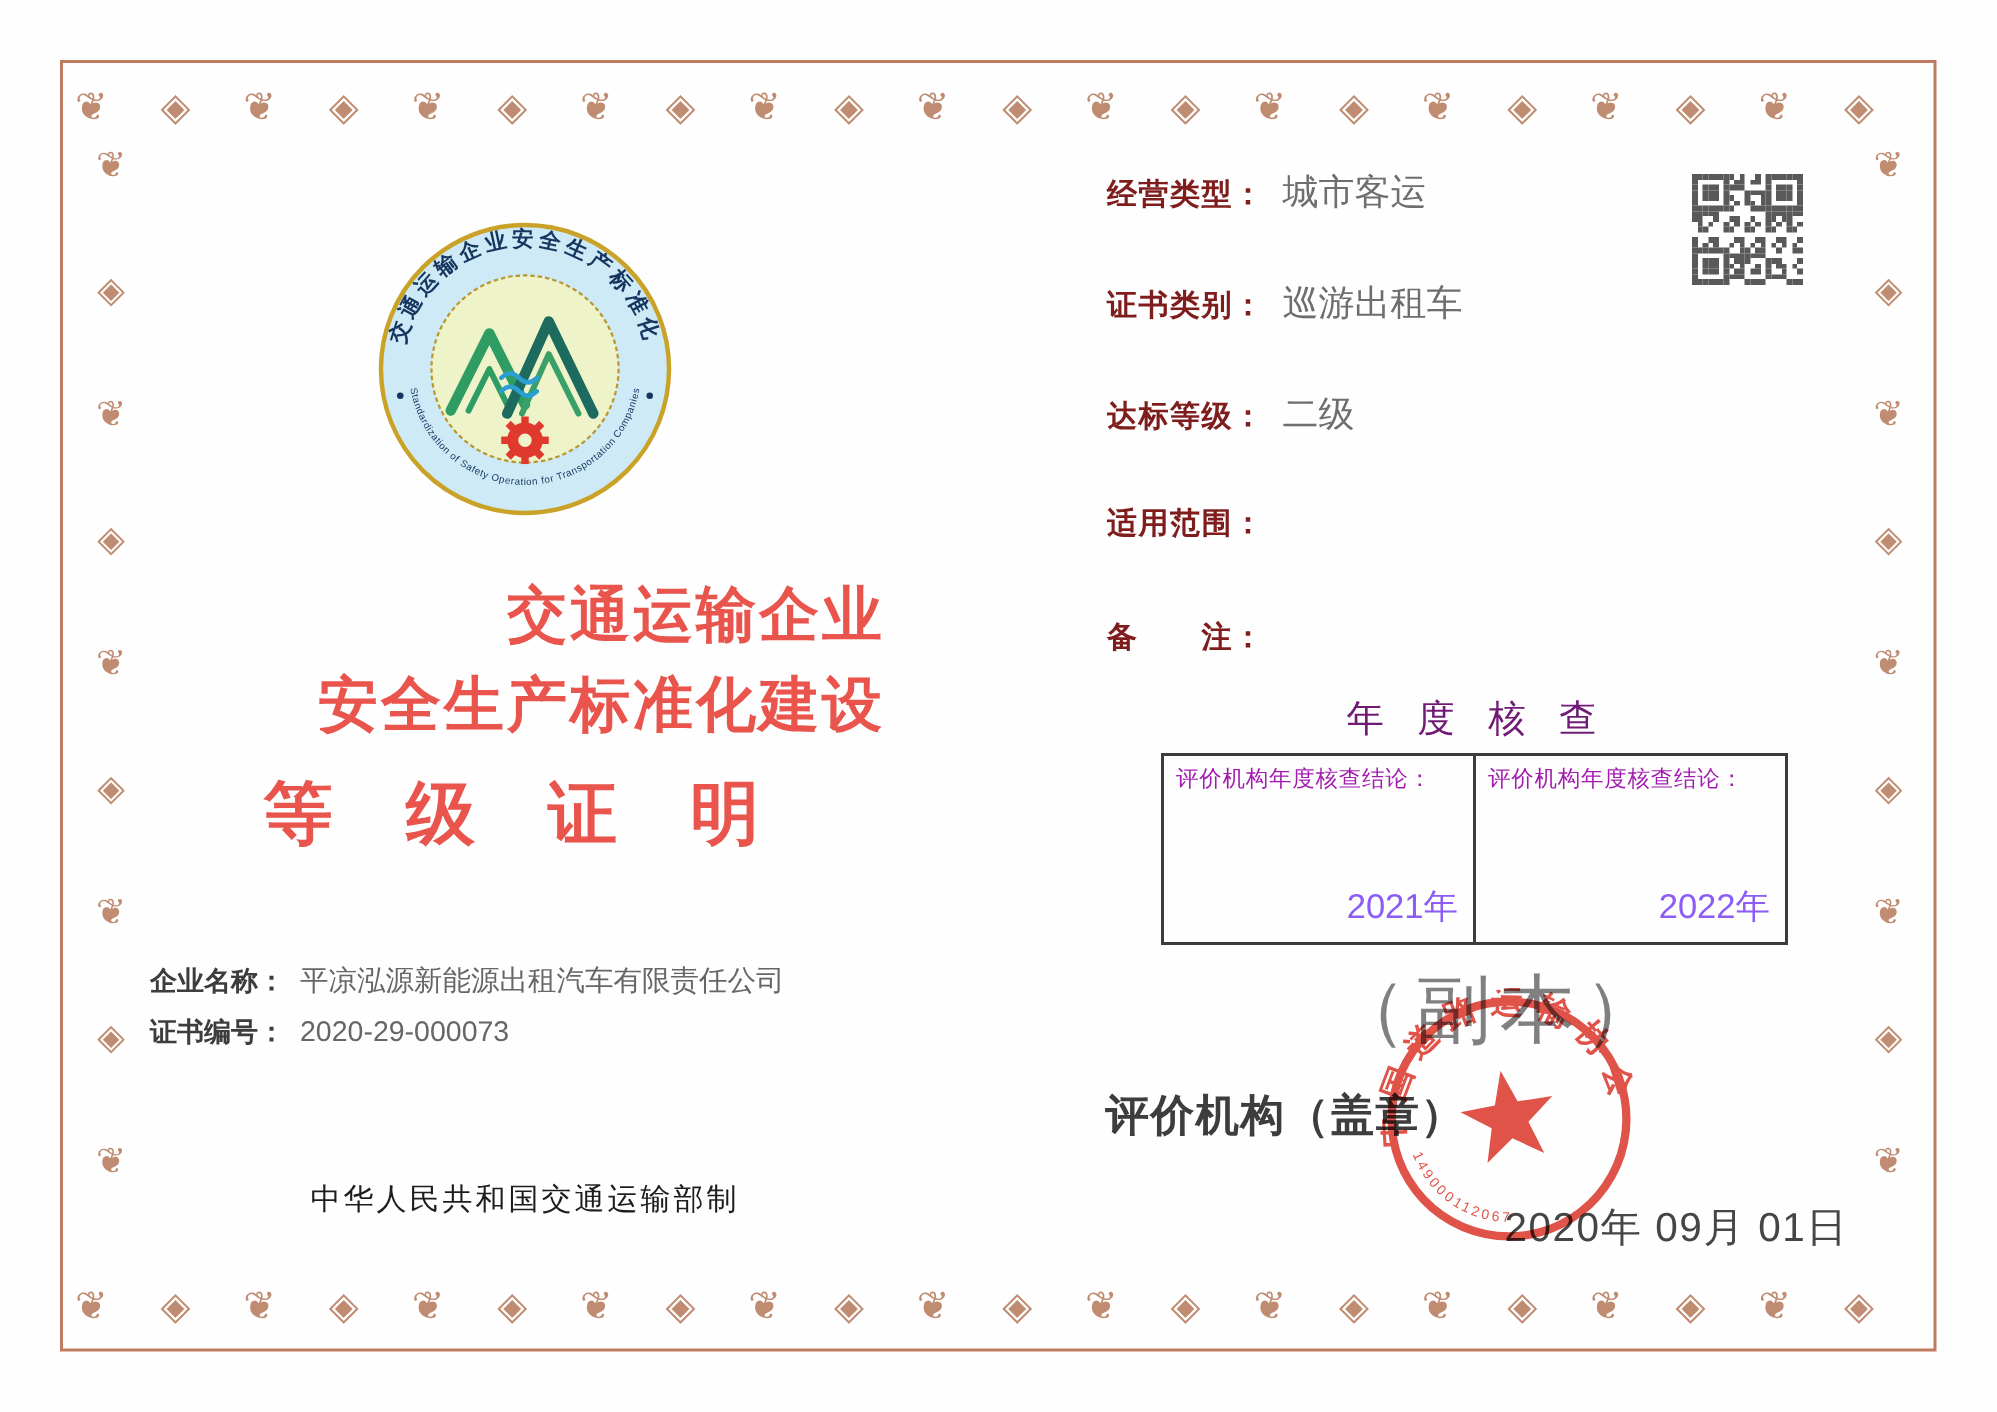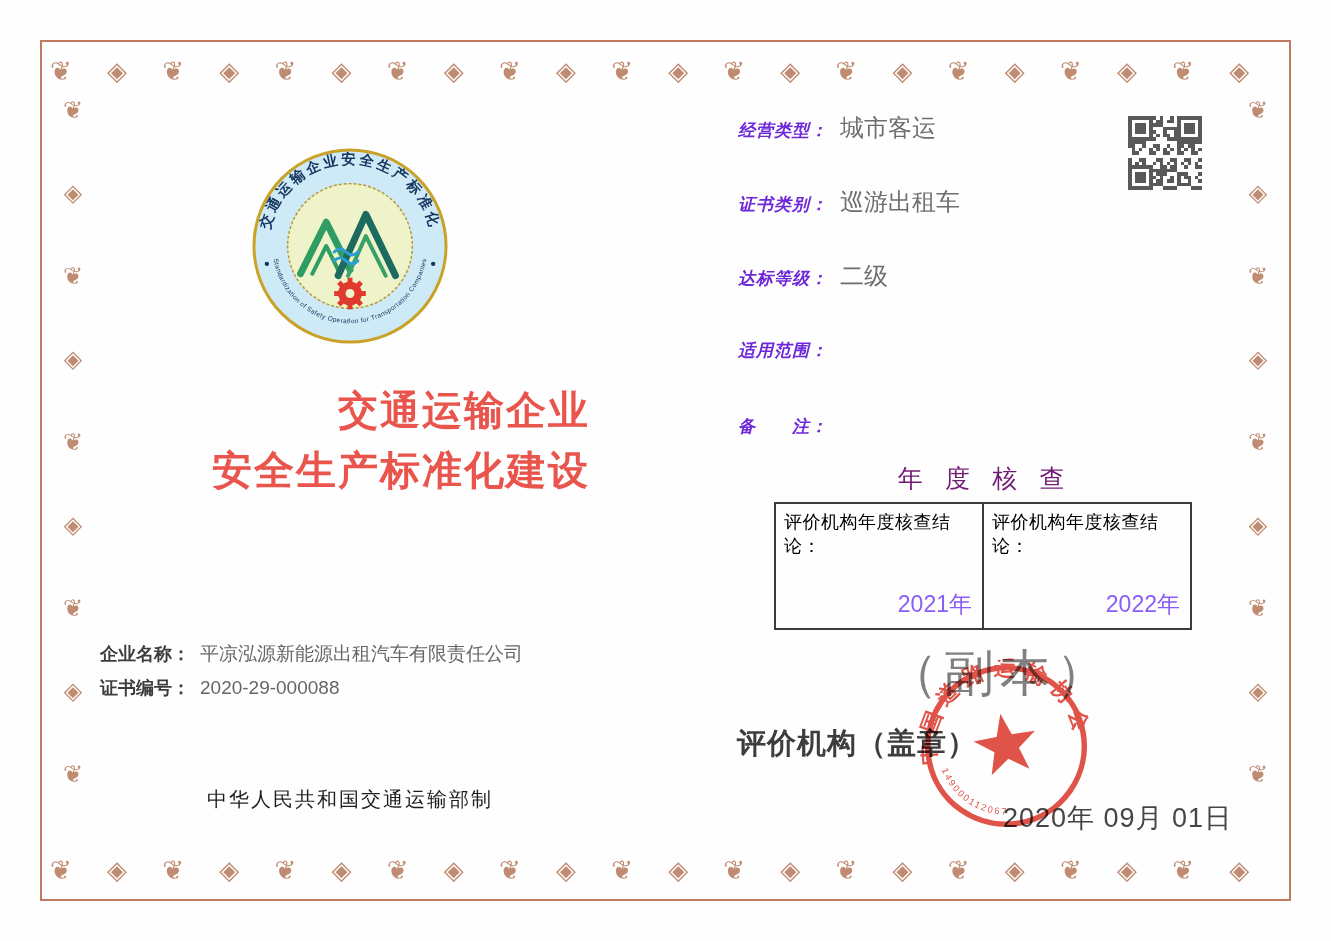--- a/index.html
+++ b/index.html
@@ -34,37 +34,37 @@
   .company { position:absolute; left:100px; top:641px; }
   .company .row { margin-bottom:9px; white-space:nowrap; }
   .lbl { font-size:18px; font-weight:bold; color:#3d3d3d; }
   .val { font-size:19px; color:#666; margin-left:10px; }
   .issuer { position:absolute; left:110px; top:786px; width:480px; text-align:center;
             font-family:"Liberation Serif","DejaVu Serif",serif; font-size:20px;
             color:#1d1d1d; letter-spacing:2px; }
 
   
   .rrow { position:absolute; left:738px; white-space:nowrap; }
-  .rlbl { font-size:17px; font-weight:bold; color:#6d28d9; letter-spacing:1px;font-style:italic; }
+  .rlbl { font-size:20px; font-weight:bold; color:#7f1d1d; letter-spacing:1px; }
   .rval { font-size:24px; color:#6e6e6e; margin-left:12px; }
 
   .qr { position:absolute; left:1128px; top:116px; width:74px; height:74px;
         display:grid; grid-template-columns:repeat(21,1fr); grid-template-rows:repeat(21,1fr); }
   .qr div { background:transparent; }
   .qr div.d { background:#595959; }
 
   
   .annual-title { position:absolute; left:850px; top:462px; width:270px; text-align:center;
                   font-family:"Liberation Serif","DejaVu Serif",serif; font-size:25px;
                   letter-spacing:8px; color:#701a75; }
   .annual-table { position:absolute; left:774px; top:502px; width:418px; height:128px;
                   border:2px solid #3c3c3c; display:flex; }
   .annual-cell { flex:1; position:relative; padding:6px 8px; }
   .annual-cell + .annual-cell { border-left:2px solid #3c3c3c; }
-  .acl { font-size:18px; color:#000000; letter-spacing:.5px;margin-top:16px; }
+  .acl { font-size:15px; color:#a21caf; letter-spacing:.5px;margin-top:16px; }
   .acy { position:absolute; right:10px; bottom:8px; font-size:23px; color:#8b5cf6; }
 
   
   .copy { position:absolute; left:888px; top:640px; font-size:50px; color:#808080;
           letter-spacing:6px; z-index:1; }
   .evaluator { position:absolute; left:737px; top:724px; font-size:29px; font-weight:bold;
                color:#3d3d3d; letter-spacing:1px; }
   .stamp { position:absolute; left:920px; top:660px; width:172px; height:172px;
            transform:rotate(-10deg); opacity:.88; mix-blend-mode:multiply; z-index:2; }
   .date { position:absolute; left:1003px; top:800px; font-size:27px; color:#454545;
@@ -116,20 +116,21 @@
         <rect x="-2.5" y="-16" width="5" height="7" transform="rotate(315)"></rect>
       </g>
       <circle r="12"></circle>
       <circle r="4.5" fill="#eef3c9"></circle>
     </g>
   </svg>
 
   <div class="title">
     <div class="t1">交通运输企业</div>
     <div class="t2">安全生产标准化建设</div>
+    <div class="t3">等 级 证 明</div>
   </div>
 
   <div class="rrow" style="top:112px">
     <span class="rlbl">经营类型：</span><span class="rval">城市客运</span>
   </div>
   <div class="rrow" style="top:186px">
     <span class="rlbl">证书类别：</span><span class="rval">巡游出租车</span>
   </div>
   <div class="rrow" style="top:260px">
     <span class="rlbl">达标等级：</span><span class="rval">二级</span>
@@ -595,21 +596,21 @@
       <span class="acl">评价机构年度核查结论：</span>
       <span class="acy">2022年</span>
     </div>
   </div>
 
   <div class="company">
     <div class="row">
       <span class="lbl">企业名称：</span><span class="val">平凉泓源新能源出租汽车有限责任公司</span>
     </div>
     <div class="row">
-      <span class="lbl">证书编号：</span><span class="val">2020-29-000088</span>
+      <span class="lbl">证书编号：</span><span class="val">2020-29-000073</span>
     </div>
   </div>
 
   <div class="issuer">中华人民共和国交通运输部制</div>
 
   <div class="copy">（副本）</div>
   <div class="evaluator">评价机构（盖章）</div>
 
   <svg class="stamp" viewBox="-50 -50 100 100">
     <circle cx="0" cy="0" r="45.5" fill="none" stroke="#dd3b30" stroke-width="3.2"></circle>

